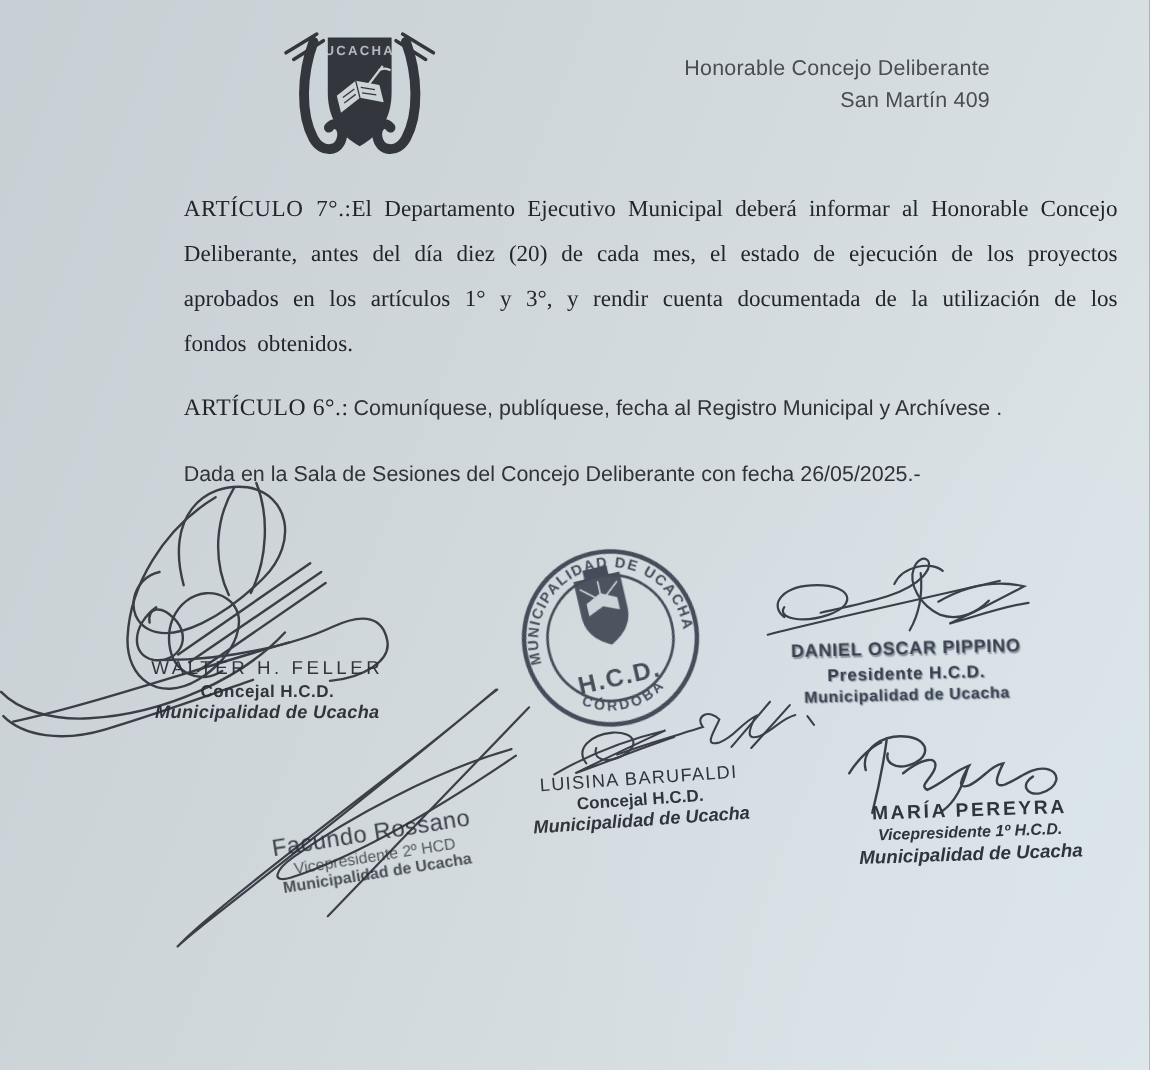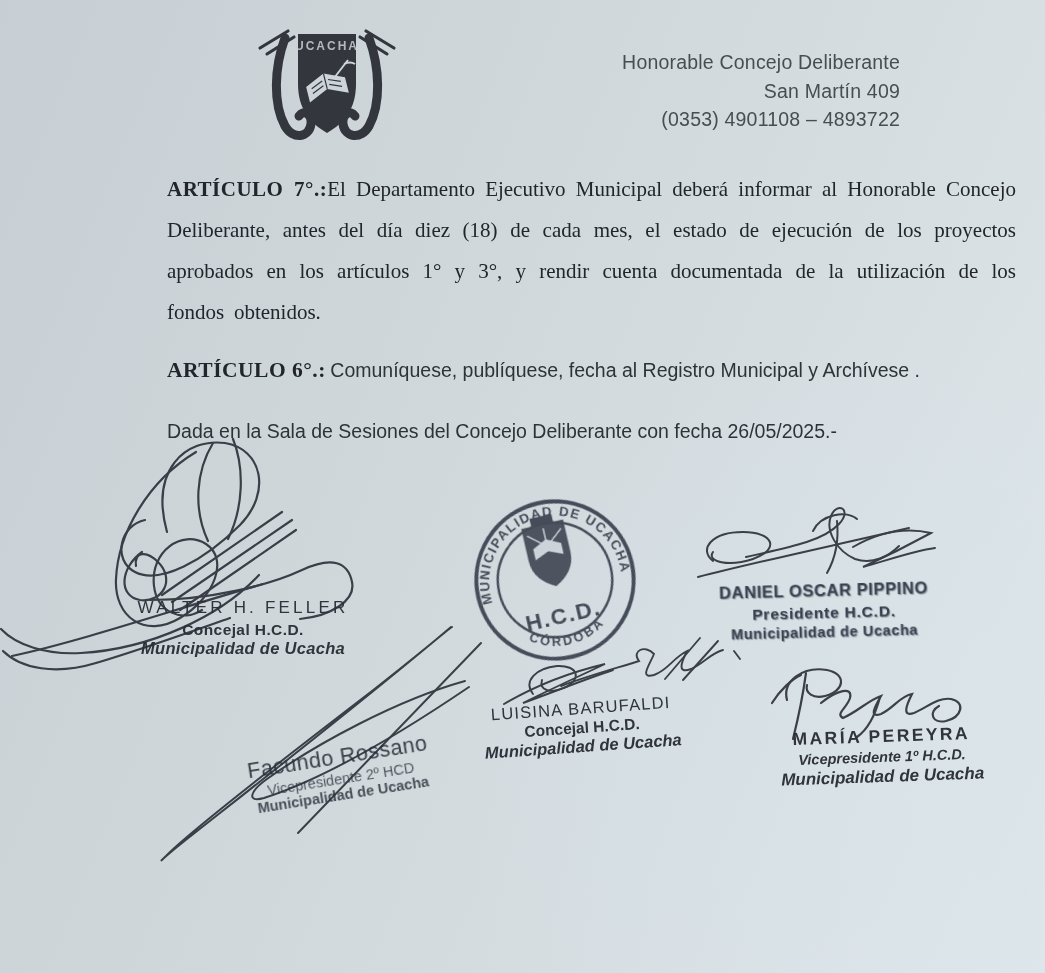--- a/index.html
+++ b/index.html
@@ -16,21 +16,21 @@
     font-family:"Liberation Sans",sans-serif;
   }
   
   .logo{position:absolute;left:254px;top:24px;width:146px;height:130px;opacity:.9;filter:blur(.3px)}
   .hdr{position:absolute;left:400px;top:48px;width:500px;text-align:right;
        color:var(--sans-gray);font-size:19.5px;line-height:28.5px;letter-spacing:.2px}
   
   .art7{position:absolute;left:167px;top:169px;width:849px;
         font-family:"Liberation Serif",serif;font-size:21px;line-height:41px;
         color:var(--ink-text);text-align:justify;word-spacing:4.5px}
-  .art7 b,.art8 b{font-weight:bold;letter-spacing:.5px}
+  .art7 b,.art8 b{font-weight:normal;letter-spacing:.5px}
   .art8{position:absolute;left:167px;top:358px;width:860px;color:var(--ink-text)}
   .art8 b{font-family:"Liberation Serif",serif;font-size:21.5px}
   .art8 .sans{font-size:19.5px;color:#2e3338}
   .closing{position:absolute;left:167px;top:420px;width:860px;font-size:19.5px;color:#2e3338}
   
   .stamp{position:absolute;left:457px;top:482px;width:196px;height:196px;
          transform:rotate(-13deg);opacity:.88;filter:blur(.3px)}
   
   .sig{position:absolute;text-align:center;color:#30343c}
   .sig .sname{white-space:nowrap}
@@ -77,24 +77,23 @@
     <path d="M 94,36 C 87,45 80,54 75,61 M 90,40 C 94,38 98,38 101,40" stroke="#ccd4d9" stroke-width="2" fill="none"></path>
     <g transform="rotate(-14 73 64)">
       <path d="M 53,58 L 73,49 L 93,58 V 74 L 73,65 L 53,74 Z" fill="#ccd4d9"></path>
       <path d="M 73,49 V 65 M 58,61 L 70,56 M 58,66 L 70,61 M 76,56 L 88,61 M 76,61 L 88,66" stroke="#23262d" stroke-width="1.2" fill="none"></path>
     </g>
   </svg>
 
   <div class="hdr">
     <div>Honorable Concejo Deliberante</div>
     <div>San Martín 409</div>
-    <div>(0353) 4901108 – 4893722</div>
   </div>
 
-  <p class="art7"><b>ARTÍCULO 7°.:</b><span>El Departamento Ejecutivo Municipal deberá informar al Honorable Concejo Deliberante, antes del día diez (18) de cada mes, el estado de ejecución de los proyectos aprobados en los artículos 1° y 3°, y rendir cuenta documentada de la utilización de los fondos obtenidos.</span></p>
+  <p class="art7"><b>ARTÍCULO 7°.:</b><span>El Departamento Ejecutivo Municipal deberá informar al Honorable Concejo Deliberante, antes del día diez (20) de cada mes, el estado de ejecución de los proyectos aprobados en los artículos 1° y 3°, y rendir cuenta documentada de la utilización de los fondos obtenidos.</span></p>
 
   <p class="art8">
     <b>ARTÍCULO 6°.:</b>
     <span class="sans">Comuníquese, publíquese, fecha al Registro Municipal y Archívese .</span>
   </p>
 
   <p class="closing">Dada en la Sala de Sesiones del Concejo Deliberante con fecha 26/05/2025.-</p>
 
   <svg class="stamp" viewBox="0 0 192 192">
     <defs>

